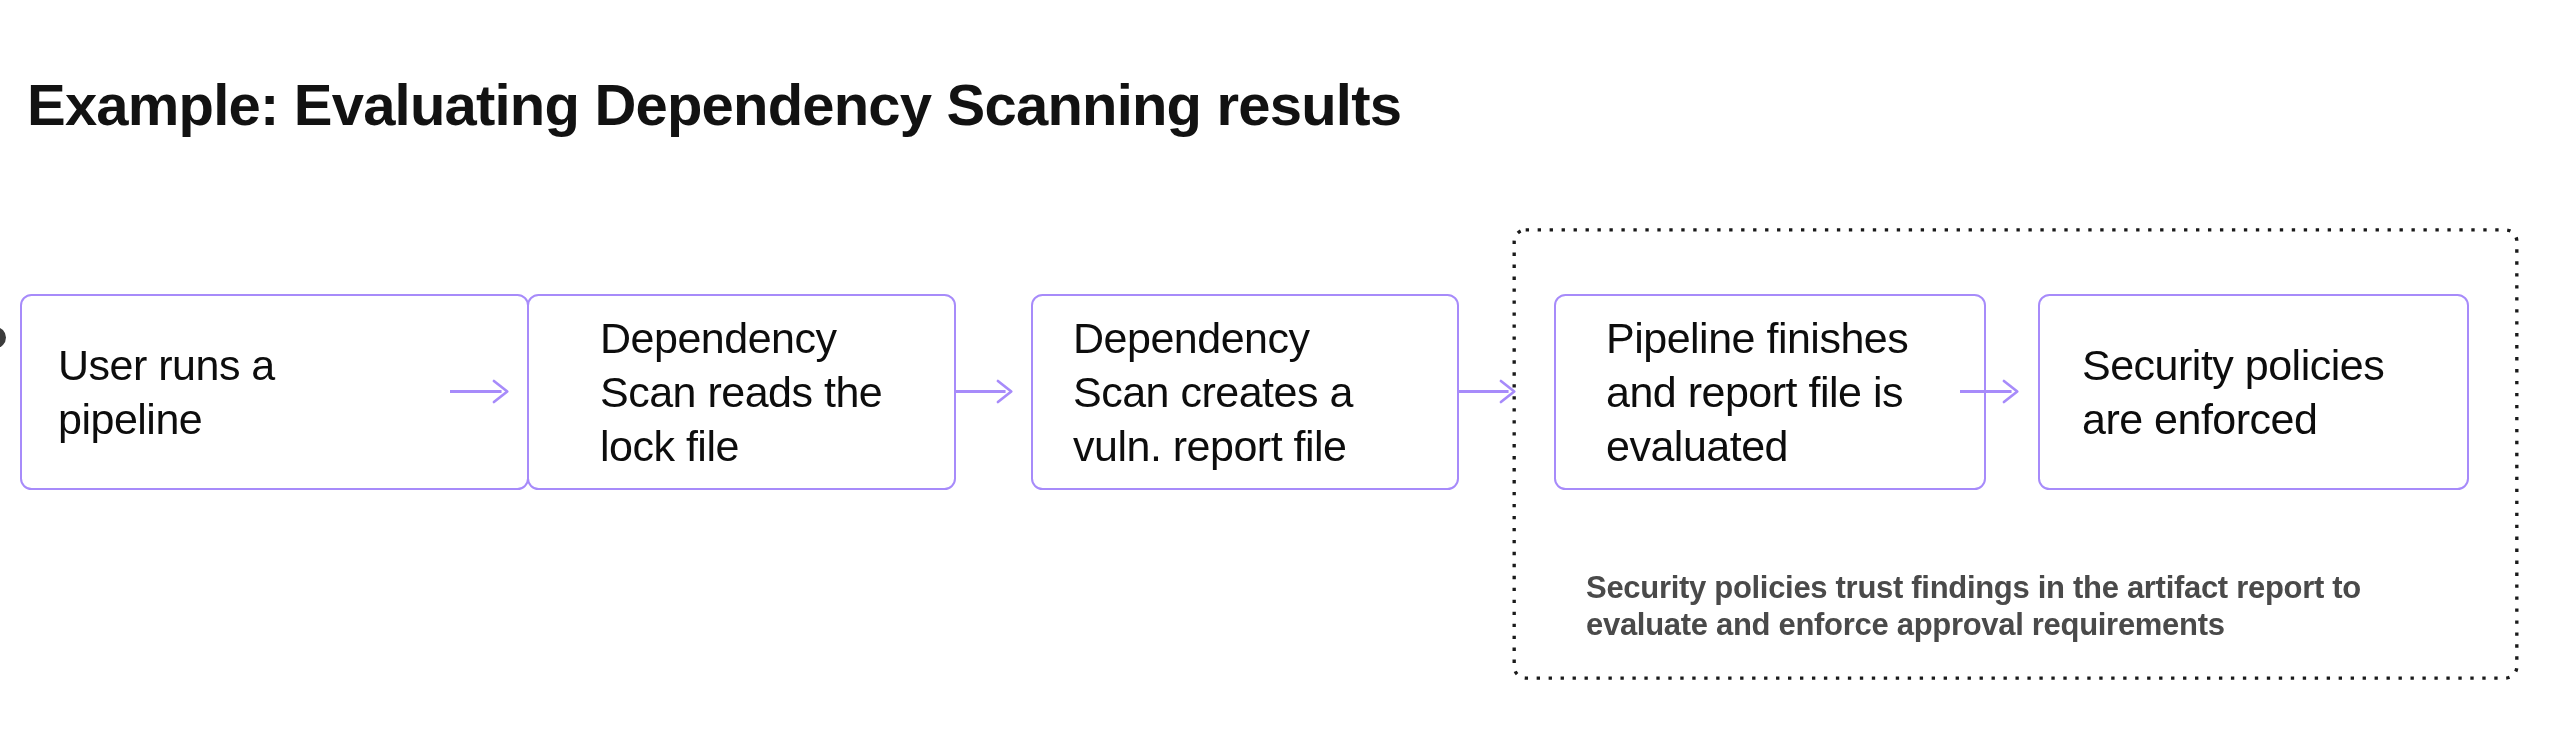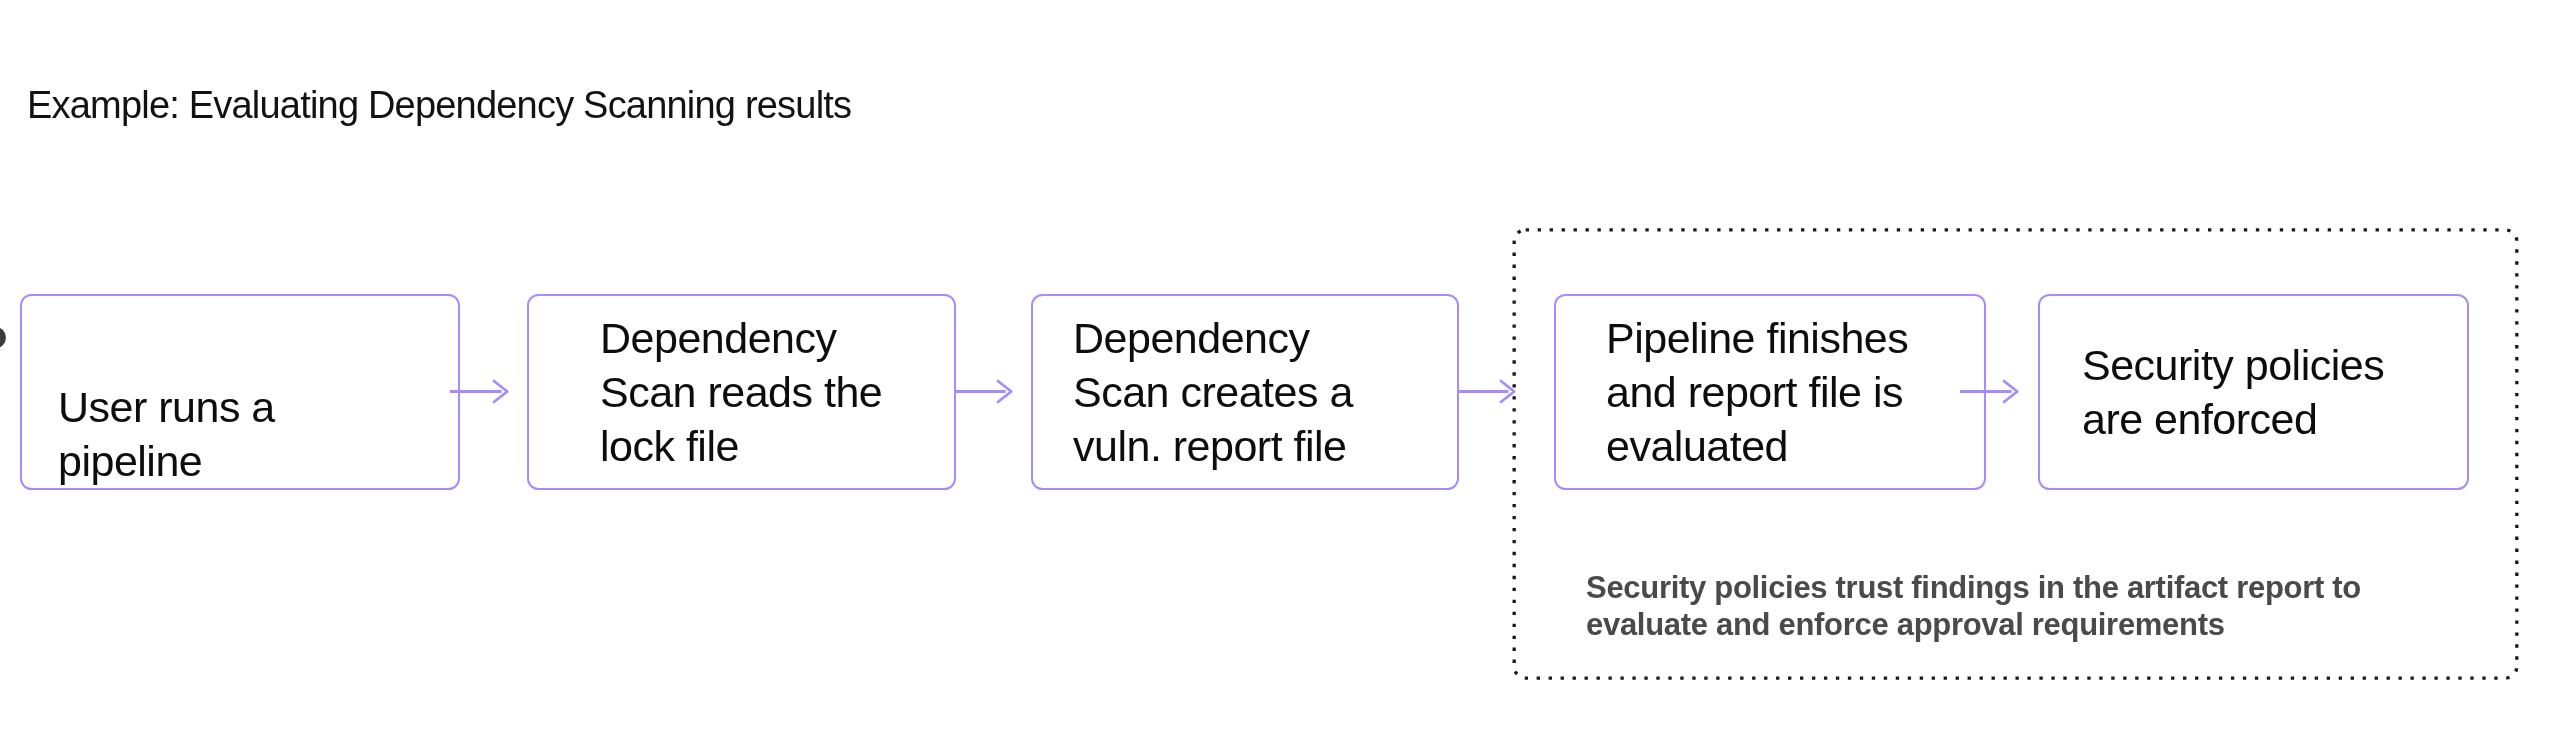--- a/index.html
+++ b/index.html
@@ -16,21 +16,21 @@
   html,body{background:var(--background);}
   body{
     width:2576px;height:742px;
     font-family:"Liberation Sans","DejaVu Sans",sans-serif;
     position:relative;overflow:hidden;
   }
   .canvas{position:absolute;inset:0;width:2576px;height:742px;}
 
   .title{
     position:absolute;left:27px;top:80px;
-    font-size:38px;line-height:50px;font-weight:400;
+    font-size:58px;line-height:50px;font-weight:700;
     letter-spacing:-0.8px;color:var(--title-text);
     white-space:pre;
   }
 
   
   .dotted-group{position:absolute;left:1512px;top:228px;width:1007px;height:452px;}
   .dotted-group svg{display:block;width:100%;height:100%;}
   .dotted-group rect{
     fill:none;stroke:var(--dotted-border);
     stroke-width:3.5;stroke-dasharray:3.5 9;stroke-linecap:butt;
@@ -71,21 +71,21 @@
 
   <div class="dotted-group">
     <svg viewBox="0 0 1051 472">
       <rect x="2" y="2" width="1047" height="468" rx="12"></rect>
     </svg>
   </div>
 
   <div class="annotation">Security policies trust findings in the artifact report to
 evaluate and enforce approval requirements</div>
 
-  <div class="flow-box" style="left:20px;width:440px;padding-left:36px;align-items:flex-end;">
+  <div class="flow-box" style="left:20px;width:509px;padding-left:36px;">
     <span>User runs a
 pipeline</span>
   </div>
 
   <div class="flow-box" style="left:527px;width:429px;padding-left:71px;">
     <span>Dependency
 Scan reads the
 lock file</span>
   </div>
 

